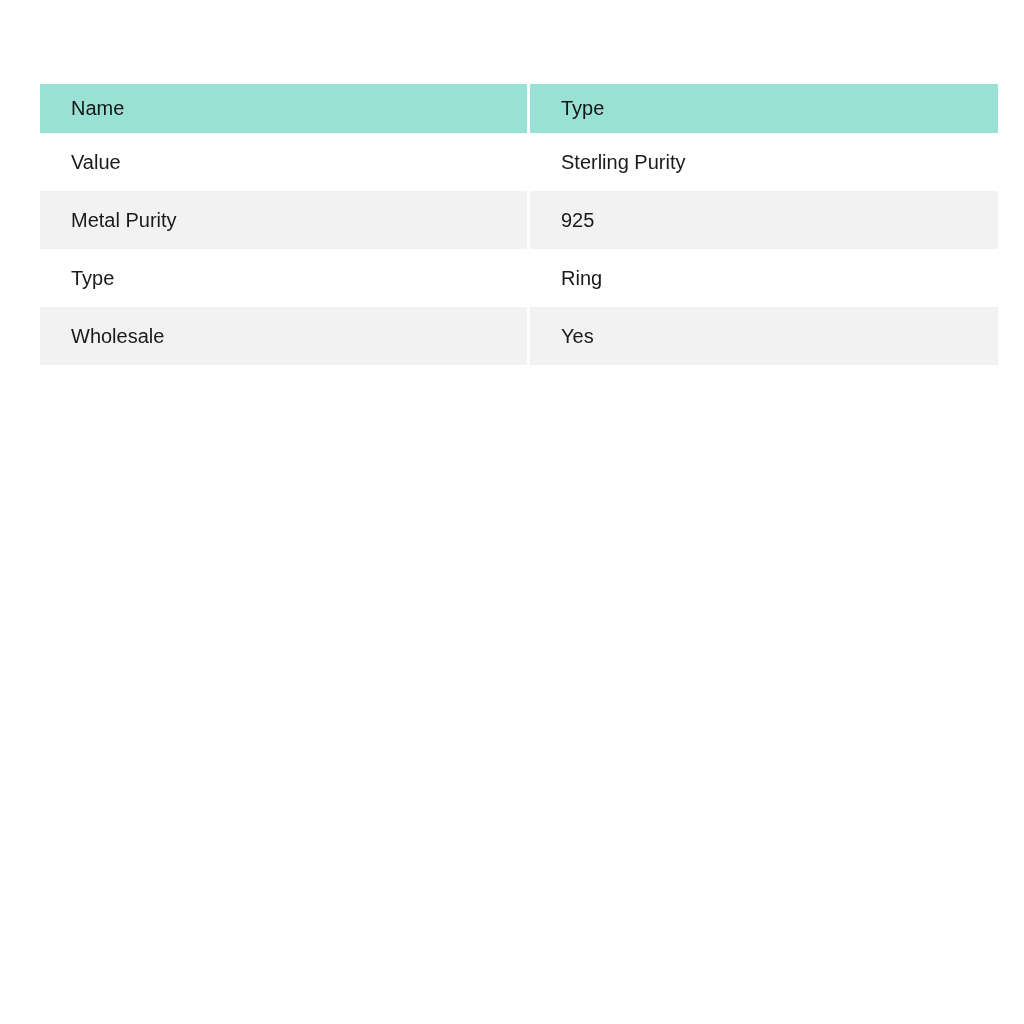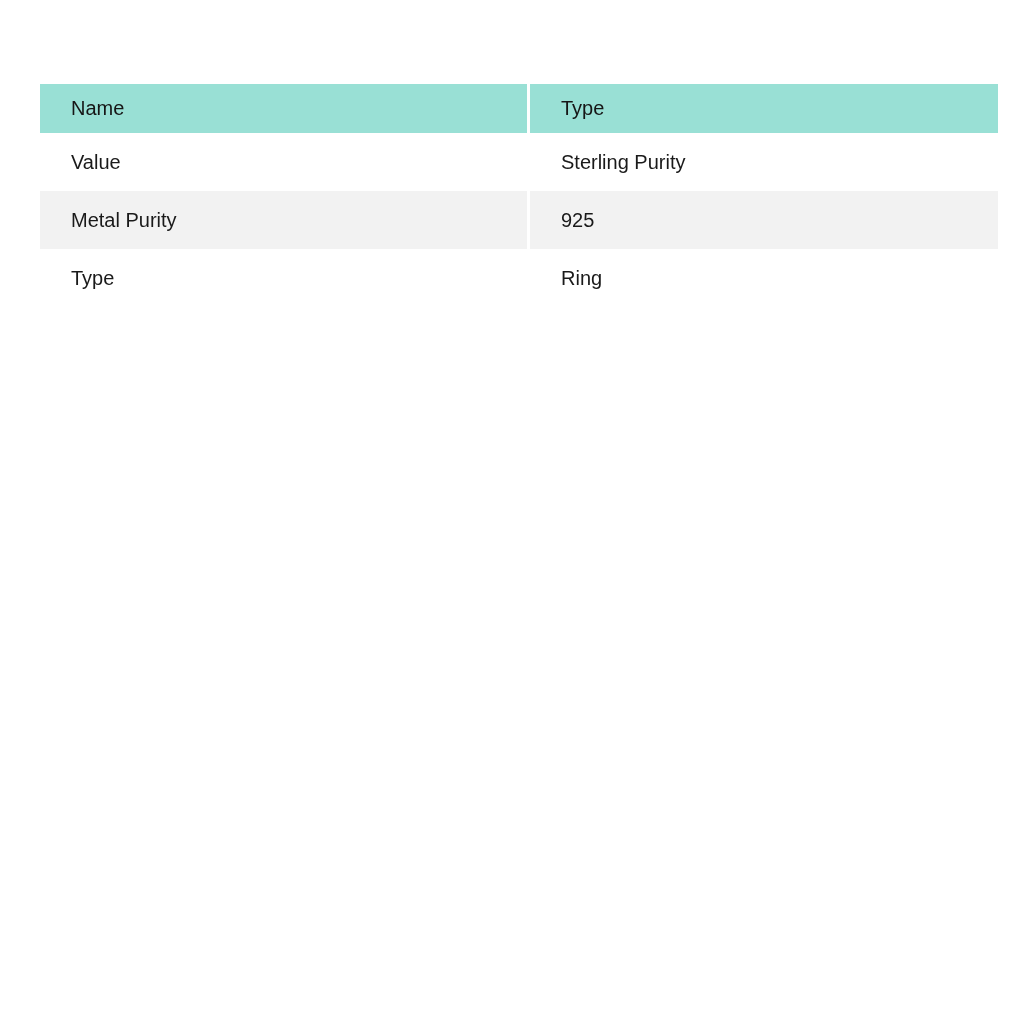--- a/index.html
+++ b/index.html
@@ -73,15 +73,19 @@
         <td>Sterling Purity</td>
       </tr>
       <tr>
         <td>Metal Purity</td>
         <td>925</td>
       </tr>
       <tr>
         <td>Type</td>
         <td>Ring</td>
       </tr>
+      <tr>
+        <td>Wholesale</td>
+        <td>Yes</td>
+      </tr>
     </tbody>
   </table>
 </div>
 
 </body></html>

